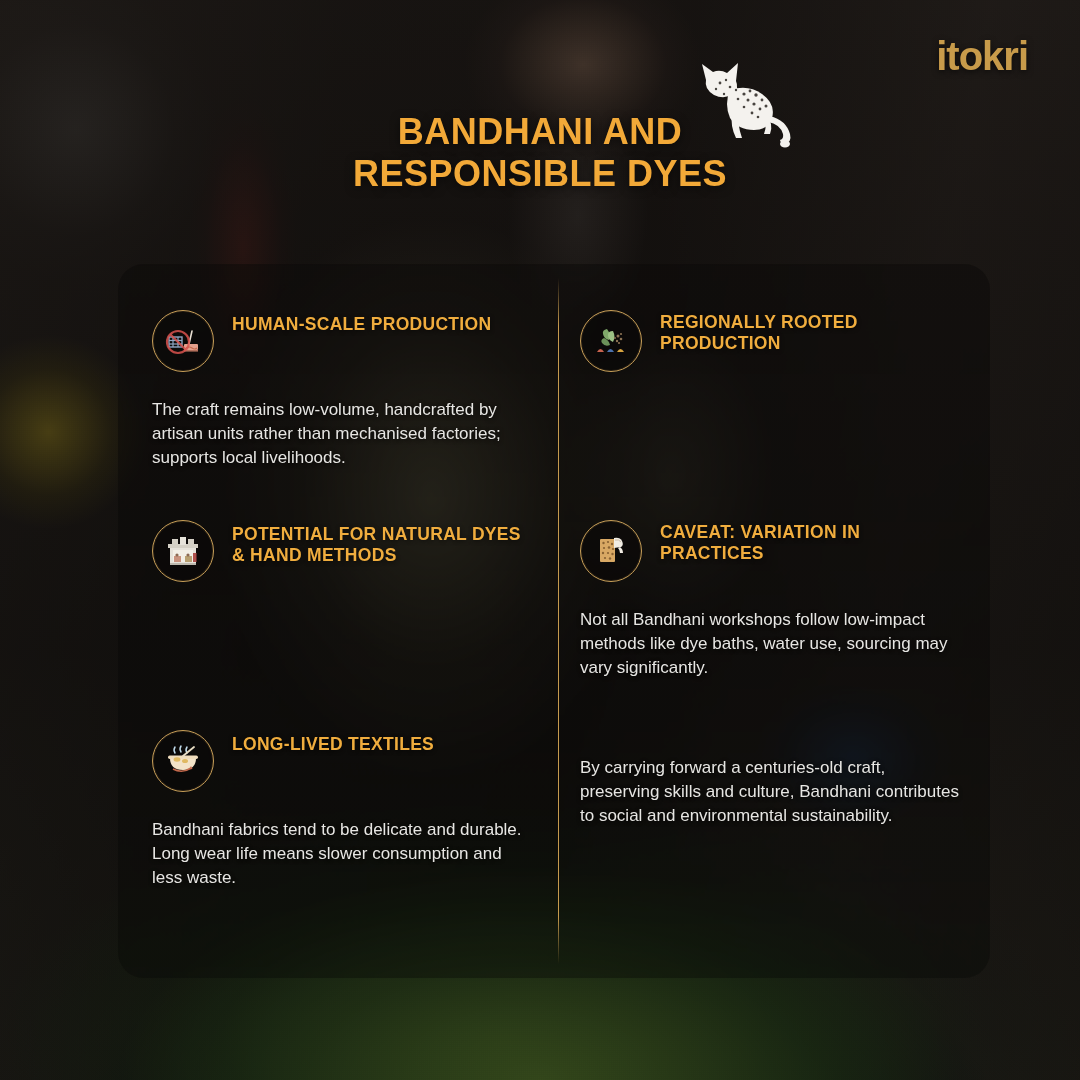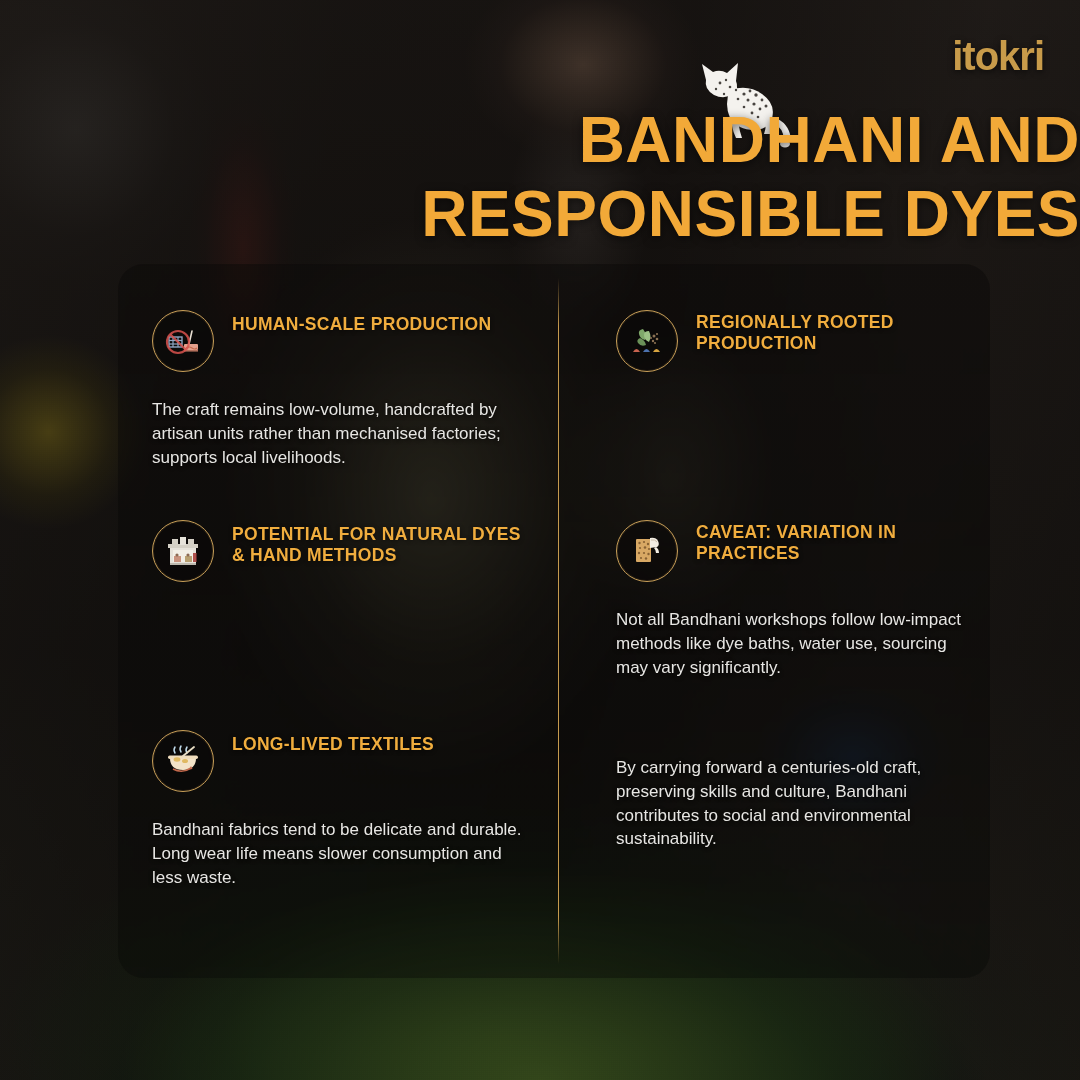--- a/index.html
+++ b/index.html
@@ -50,31 +50,31 @@
   #bg-scrim{
     position:absolute; inset:0;
     background:
       linear-gradient(180deg, rgba(10,8,7,.55) 0%, rgba(10,8,7,.62) 22%, rgba(8,7,6,.66) 60%, rgba(8,10,6,.48) 100%);
   }
 
   
   #header{ position:absolute; left:0; right:0; top:0; height:262px; }
 
   #logo{
-    position:absolute; right:36px; top:36px;
+    position:absolute; right:52px; top:36px;
     font-size:40px; font-weight:700; letter-spacing:-1px;
     color:#C89B4A; line-height:1;
     text-shadow:0 2px 6px rgba(0,0,0,.6);
   }
 
   #title{
-    position:absolute; left:0; right:0; top:103px;
-    text-align:right;
+    position:absolute; left:0; right:0; top:111px;
+    text-align:center;
     color:#F2A938;
-    font-size:64px; font-weight:800; line-height:1.16;
+    font-size:36px; font-weight:800; line-height:1.16;
     letter-spacing:.5px;
     text-shadow:0 2px 10px rgba(0,0,0,.55);
   }
   #title .l2{ display:block; }
 
   #cat-mark{
     position:absolute; left:686px; top:54px;
     width:110px; height:100px;
   }
 
@@ -91,21 +91,21 @@
     background:linear-gradient(180deg, rgba(196,150,72,0) 0%, rgba(208,162,82,.95) 7%, rgba(208,162,82,.95) 93%, rgba(196,150,72,0) 100%);
   }
 
   .grid{
     position:absolute; inset:0;
     display:grid;
     grid-template-columns:440px 432px;
     grid-template-rows:210px 210px 230px;
   }
   .cell{ position:relative; padding:46px 34px 0 34px; }
-  .cell.right{ padding-left:58px; padding-right:22px; }
+  .cell.right{ padding-left:22px; padding-right:22px; }
 
   .cell-head{ display:flex; align-items:flex-start; gap:18px; }
 
   .icon-circle{
     flex:0 0 auto;
     width:62px; height:62px; border-radius:50%;
     border:1.5px solid #C9A059;
     background:rgba(9,8,7,.55);
     display:flex; align-items:center; justify-content:center;
     box-shadow:0 0 0 1px rgba(201,160,89,.12) inset;

